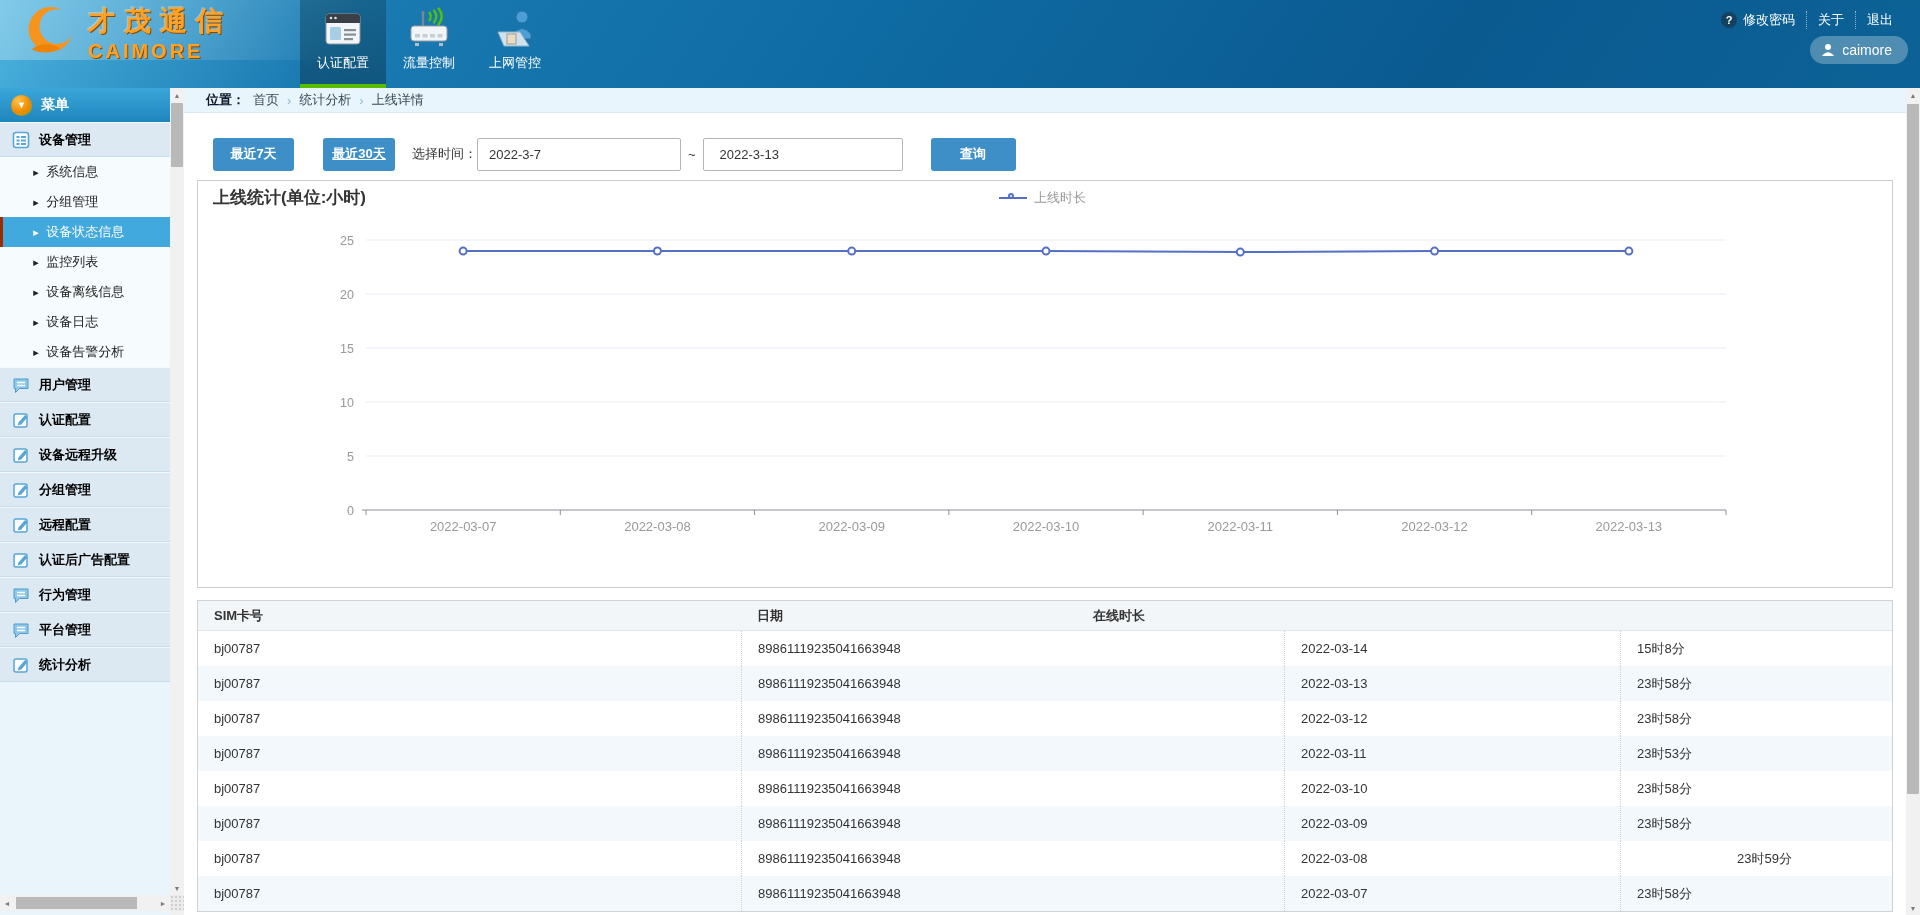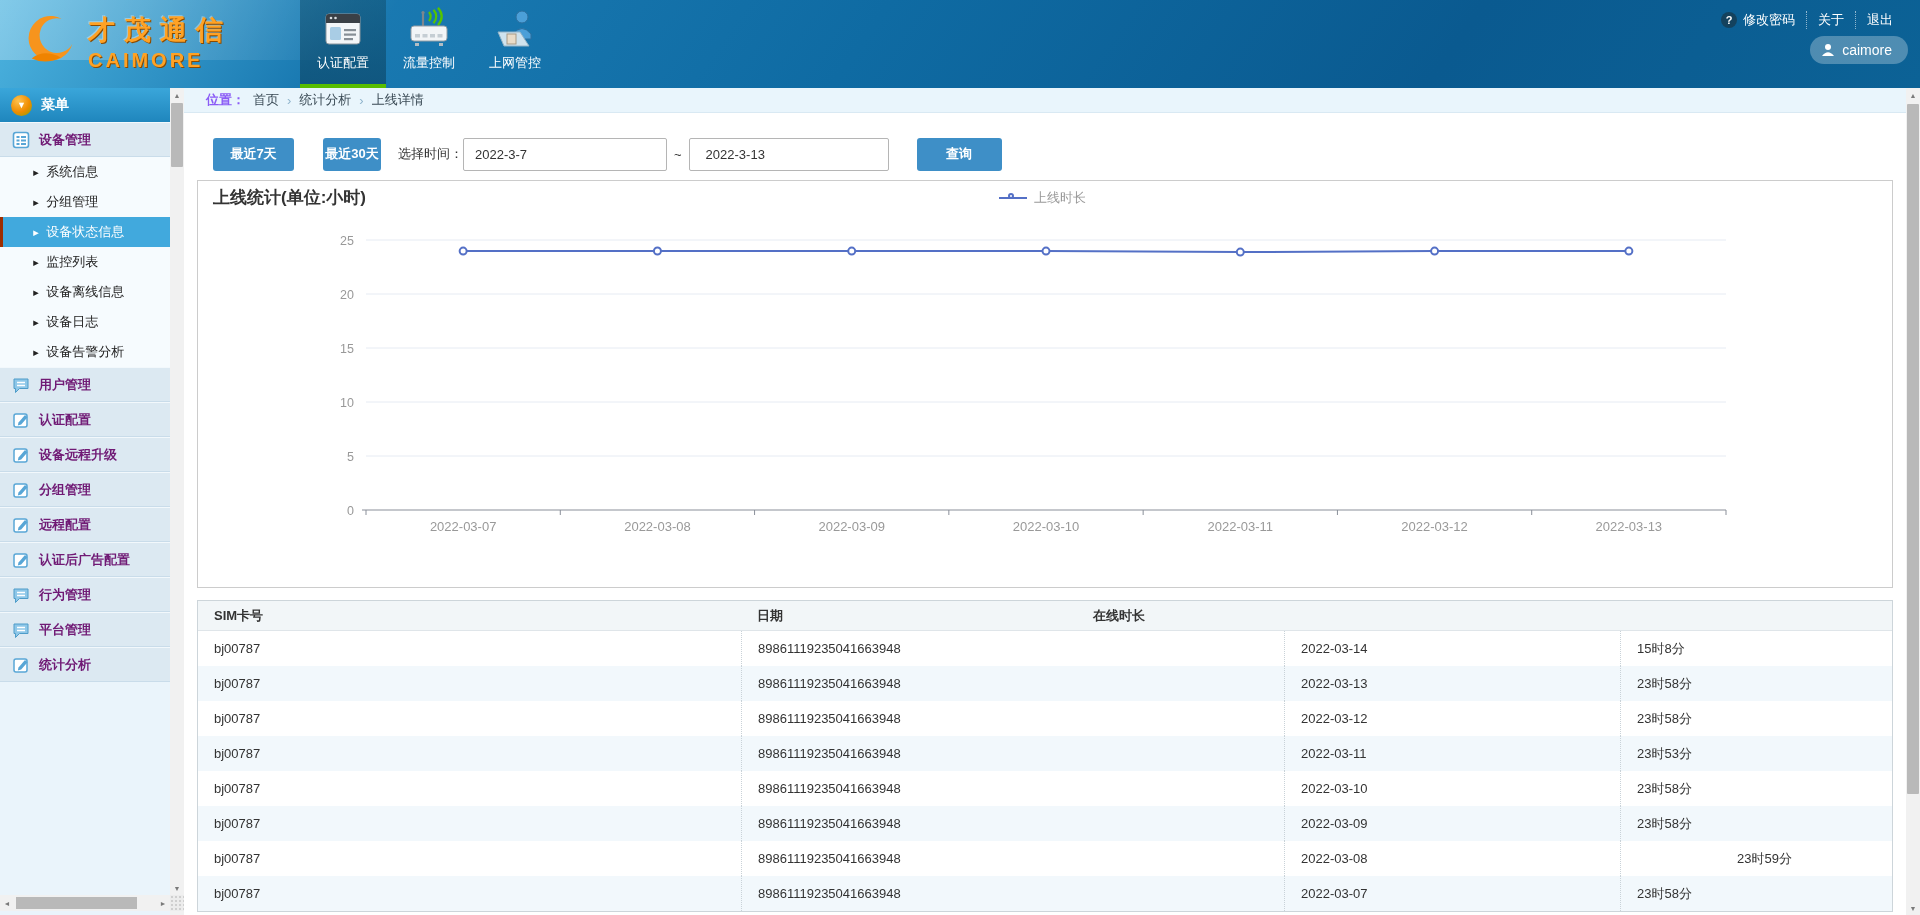--- a/index.html
+++ b/index.html
@@ -5,21 +5,21 @@
   * { margin:0; padding:0; box-sizing:border-box; }
   html,body { width:1920px; height:915px; overflow:hidden; }
   body { font-family:"Liberation Sans","DejaVu Sans",sans-serif; background:#fff; }
   .app { position:relative; width:1920px; height:915px; overflow:hidden; background:#fff; }
 
   
   .topbar { position:absolute; left:0; top:0; width:1920px; height:88px;
     background:linear-gradient(125deg,#4db4e0 0%,#1a7ab2 18%,#0f6ba3 45%,#0a5a90 75%,#0c6296 100%); }
   .topbar::before { content:''; position:absolute; left:0; top:0; width:700px; height:60px;
     background:linear-gradient(115deg,rgba(255,255,255,.30),rgba(255,255,255,0) 55%); pointer-events:none; }
-  .logo { position:absolute; left:22px; top:12px; display:flex; align-items:center; }
+  .logo { position:absolute; left:22px; top:3px; display:flex; align-items:center; }
   .moon { width:58px; height:58px; }
   .brand-txt { margin-left:8px; }
   .brand-cn { font-size:27px; font-weight:bold; letter-spacing:9px; color:#ffa224;
     text-shadow:1px 1px 0 #8a4a00, -1px -1px 0 rgba(255,255,255,.35); }
   .brand-en { font-size:20px; font-weight:bold; letter-spacing:3px; color:#ffa224;
     text-shadow:1px 1px 0 #8a4a00; margin-top:1px; }
   .nav { position:absolute; left:300px; top:0; height:88px; display:flex; }
   .nav-item { position:relative; width:86px; height:88px; display:flex; flex-direction:column;
     align-items:center; padding-top:7px; color:#fff; font-size:13px; cursor:pointer; }
   .nav-item.active { background:linear-gradient(180deg,rgba(16,80,112,.55),rgba(10,64,94,.6)); }
@@ -39,21 +39,21 @@
 
   
   .sidebar { position:absolute; left:0; top:88px; width:170px; height:827px; background:#eaf4fb; }
   .menu-head { height:34px; background:linear-gradient(180deg,#3aa6da,#1f86bd); display:flex;
     align-items:center; gap:9px; padding-left:11px; color:#fff; font-weight:bold; font-size:14px; }
   .menu-ball { width:21px; height:21px; border-radius:50%; flex:0 0 21px;
     background:radial-gradient(circle at 35% 28%,#ffc24d,#ef8c00 55%,#86a400 100%);
     display:flex; align-items:center; justify-content:center; color:#fff; font-size:9px; }
   .s-group { height:35px; background:#dce9f2; border-top:1px solid #f2f8fc;
     border-bottom:1px solid #c9dcea; display:flex; align-items:center; gap:9px;
-    padding-left:12px; font-size:13px; font-weight:bold; color:#701a75; cursor:pointer; }
+    padding-left:12px; font-size:13px; font-weight:bold; color:#000000; cursor:pointer; }
   .s-icn { width:18px; height:18px; flex:0 0 18px; }
   .s-subs { background:#f6fbfe; }
   .s-sub { height:30px; display:flex; align-items:center; gap:7px; padding-left:33px;
     font-size:13px; color:#222; cursor:pointer; }
   .s-sub .tri { font-size:8px; color:#222; transform:scale(.9); }
   .s-sub.active { background:#41a9dd; color:#fff; border-left:3px solid #9c2d00; padding-left:30px; }
   .s-sub.active .tri { color:#fff; }
 
   
   .vscroll-left { position:absolute; left:170px; top:88px; width:14px; height:827px; background:#f1f1f1; }
@@ -67,30 +67,30 @@
     font-size:7px; color:#7a7a7a; cursor:pointer; }
   .hs-thumb { width:121px; height:12px; background:#b9b9b9; margin-left:2px; cursor:pointer; }
   .hs-sp { flex:1; }
   .scroll-corner { position:absolute; left:170px; top:895px; width:14px; height:16px; background:#ececec;
     background-image:radial-gradient(#cfcfcf 1px,transparent 1.2px); background-size:4px 4px; }
 
   
   .main { position:absolute; left:184px; top:88px; width:1722px; height:827px; background:#fff; }
   .crumbbar { height:25px; background:#e9f5fc; border-bottom:1px solid #d9e9f3; display:flex;
     align-items:center; padding-left:22px; font-size:13px; color:#333; }
-  .crumb-prefix { font-weight:bold; color:#8b5cf6; margin-right:8px; }
+  .crumb-prefix { font-weight:bold; color:#0f172a; margin-right:8px; }
   .crumb-link { cursor:pointer; color:#3a4a55; }
   .crumb-sep { color:#8fb4cc; margin:0 8px; }
 
   .filter-row { position:absolute; left:0; top:49px; height:34px; width:100%; display:flex;
     align-items:center; padding-left:29px; }
   .qbtn,.go-btn { height:33px; border:none; border-radius:3px; color:#fff;
     font-weight:bold; font-size:13px; cursor:pointer; font-family:inherit; }
   .qbtn1 { width:81px; margin-right:29px; }
-  .qbtn2 { width:58px; }
+  .qbtn2 { width:72px;text-decoration:underline; }
   .time-label { margin-left:17px; font-size:13px; color:#333; }
   .date-input { width:204px; height:33px; border:1px solid #b5b5b5; border-radius:2px;
     padding:0 11px; font-size:13px; color:#333; font-family:inherit; }
   .date-sep { margin:0 7px; font-size:13px; color:#333; }
   .date-input.to { width:200px;padding-left:16px; }
   .go-btn { width:85px; margin-left:28px; }
 
   
   .panel { position:absolute; left:13px; top:92px; width:1696px; height:408px;
     border:1px solid #ccc; background:#fff; }

